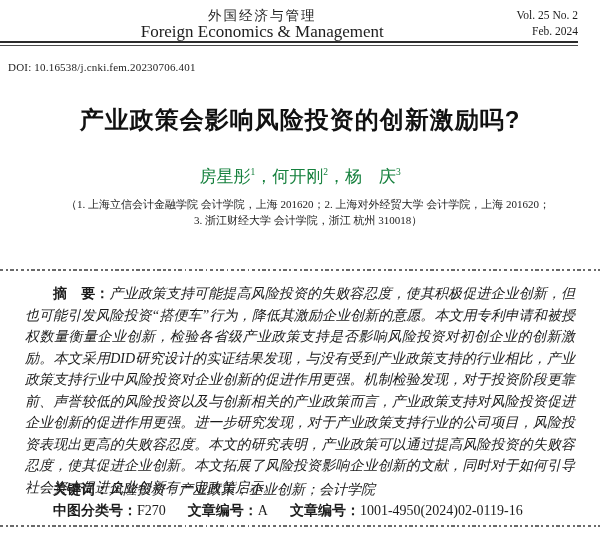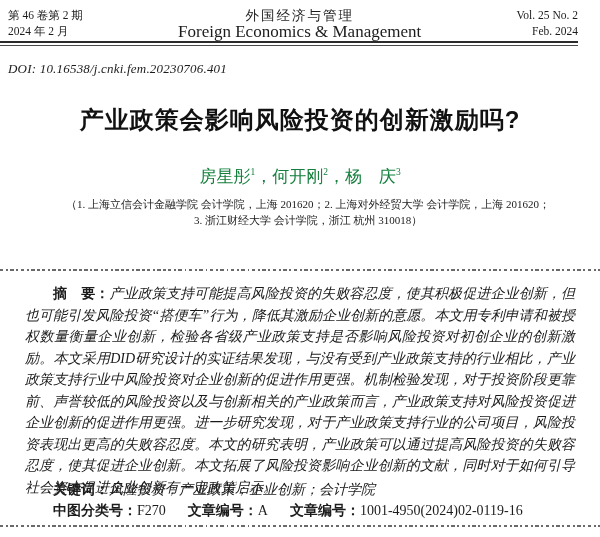--- a/index.html
+++ b/index.html
@@ -14,21 +14,21 @@
             display:flex; justify-content:space-between; align-items:flex-start; }
   .hdr-left  { font-size:11.5px; line-height:16px; white-space:nowrap; }
   .hdr-center{ text-align:center; flex:1; }
   .hdr-center .cn { font-size:13.5px; letter-spacing:2px; line-height:17px; }
   .hdr-center .en { font-size:17px; line-height:15px; }
   .hdr-right { font-size:11.5px; line-height:16px; text-align:right; white-space:nowrap; }
 
   .rule-double { position:absolute; top:41px; left:0; width:578px; height:1.5px;
                  border-top:2px solid #2b2b2b; border-bottom:1px solid #4a4a4a; }
 
-  .doi { position:absolute; top:61px; left:8px; font-size:13px; letter-spacing:0.2px;font-style:italic; }
+  .doi { position:absolute; top:61px; left:8px; font-size:11px; letter-spacing:0.2px; }
 
   
   .title { position:absolute; top:104px; left:0; width:100%; text-align:center;
            font-family:"Liberation Sans", sans-serif; font-weight:bold;
            font-size:24px; letter-spacing:1px; color:#111; }
 
   .authors { position:absolute; top:165px; left:0; width:100%; text-align:center;
              font-size:17px; color:#15803d; }
   .authors sup { font-size:9.5px; vertical-align:super; line-height:0; }
 
@@ -58,24 +58,20 @@
             font-size:14px; white-space:nowrap; }
   .clsline .val { margin-right:22px; font-style:normal; }
   .clsline .val:last-child { margin-right:0; }
 </style>
 </head>
 <body>
 
 <div class="page">
 
   <div class="header">
-    <div class="hdr-left">
-      <div>第 46 卷第 2 期</div>
-      <div>2024 年 2 月</div>
-    </div>
     <div class="hdr-center">
       <div class="cn">外国经济与管理</div>
       <div class="en">Foreign Economics &amp; Management</div>
     </div>
     <div class="hdr-right">
       <div>Vol. 25 No. 2</div>
       <div>Feb.  2024</div>
     </div>
   </div>
 

